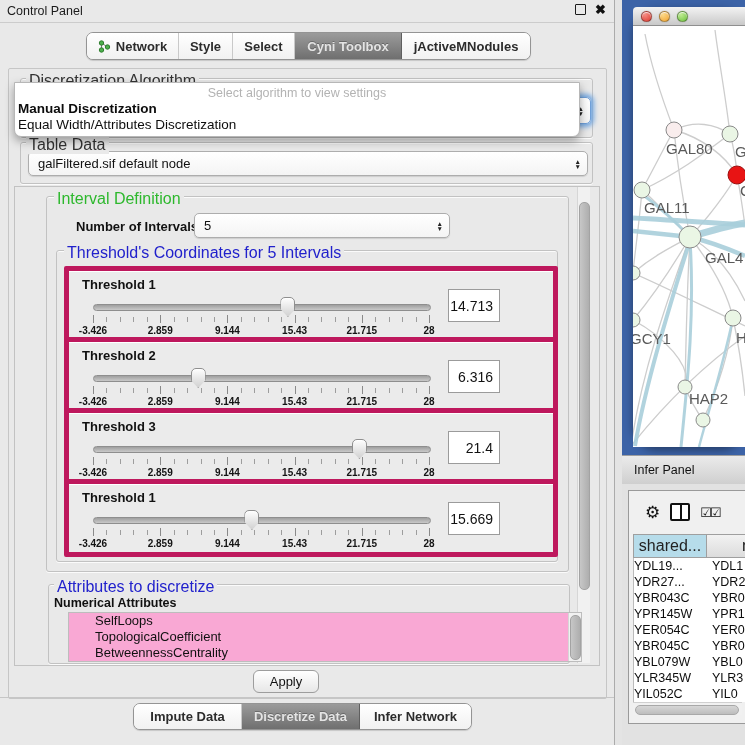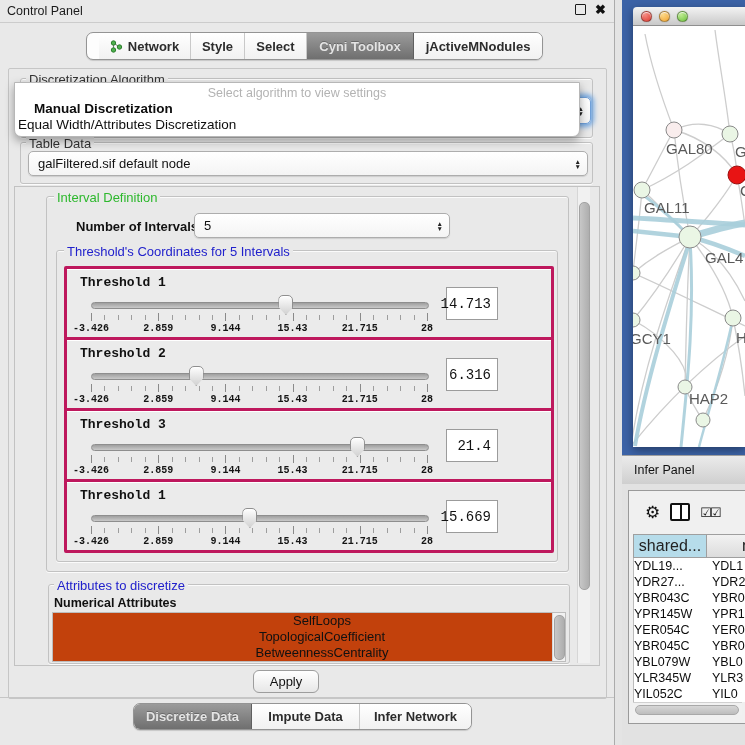--- a/index.html
+++ b/index.html
@@ -12,57 +12,57 @@
   .cp-win-btns{position:absolute;right:8px;top:3px;display:flex;gap:9px;align-items:center;}
   .float-box{width:9px;height:9px;border:1.6px solid #1b1b1b;border-radius:1px;}
   .close-x{font-size:13px;font-weight:bold;color:#111;line-height:13px;}
   
   .tabstrip{position:absolute;display:flex;border:1px solid #949494;border-radius:7px;overflow:hidden;background:#fdfdfd;box-shadow:0 1px 1px rgba(0,0,0,.15);}
   .seg{display:flex;align-items:center;justify-content:center;font-size:13px;font-weight:600;color:#2c2c2c;background:linear-gradient(#ffffff,#f1f1f1);border-right:1px solid #c9c9c9;gap:5px;}
   .seg:last-child{border-right:none;}
   .seg.selected{background:linear-gradient(#9b9b9b,#6f6f6f);color:#e4e4e4;border-right:1px solid #5f5f5f;text-shadow:0 -1px 0 rgba(0,0,0,.25);}
   
   .fieldset{position:absolute;border:1px solid #c2c2c2;border-radius:3px;box-shadow:inset 0 1px 0 rgba(255,255,255,.8),0 1px 0 rgba(255,255,255,.8);}
-  .legend{position:absolute;font-size:13px;background:#e9e9e9;padding:0 3px;color:#333;white-space:nowrap;z-index:1;}
+  .legend{position:absolute;font-size:16px;background:#e9e9e9;padding:0 3px;color:#333;white-space:nowrap;z-index:1;}
   .outer-box{position:absolute;left:8px;top:68px;width:597px;height:629px;border:1px solid #c6c6c6;border-radius:2px;}
   .inner-panel{position:absolute;left:14px;top:186px;width:584px;height:478px;border:1px solid #c2c2c2;background:#e9e9e9;}
   
   .combo{position:absolute;background:linear-gradient(#ffffff,#f4f4f4);border:1px solid #adadad;border-radius:5px;display:flex;align-items:center;font-size:13px;color:#111;padding:0 6px 0 9px;box-shadow:0 1px 1px rgba(0,0,0,.12);}
   .combo .stepper{margin-left:auto;display:flex;flex-direction:column;line-height:5px;font-size:6.5px;color:#222;}
   .combo.focusring{box-shadow:0 0 5px 2.5px #74a7e0;border-color:#6f9fd8;}
   
   #algo-popup{position:absolute;left:14px;top:82px;width:564px;height:53px;background:#ffffff;border:1px solid #b7b7b7;border-radius:0 0 7px 7px;box-shadow:0 4px 10px rgba(0,0,0,.35);z-index:5;}
   .popup-hint{position:absolute;left:0;top:3px;width:100%;text-align:center;font-size:12.5px;color:#b3b3b3;}
   .popup-item{position:absolute;left:3px;font-size:13.5px;color:#0d0d0d;white-space:nowrap;}
   .popup-item.bold{font-weight:bold;}
   
-  .tpanel{position:absolute;left:64px;width:484px;height:68px;background:#ebebeb;border:3px solid #be185d;border-radius:2px;box-shadow:inset 0 1px 0 #fff;font-family:Liberation Mono, monospace;}
+  .tpanel{position:absolute;left:64px;width:484px;height:68px;background:#ebebeb;border:5px solid #be185d;border-radius:2px;box-shadow:inset 0 1px 0 #fff;}
   .tpanel .tlabel{position:absolute;left:13px;top:6px;font-size:13px;font-weight:bold;color:#111;}
   .track{position:absolute;left:24px;top:33px;width:336px;height:5px;background:linear-gradient(#9f9f9f,#c9c9c9);border:1px solid #8e8e8e;border-radius:4px;}
   .thumb{position:absolute;top:26px;width:13px;height:18px;background:linear-gradient(#fefefe,#d2d2d2);border:1px solid #8f8f8f;border-radius:5px 5px 2px 2px;clip-path:polygon(0 0,100% 0,100% 60%,50% 100%,0 60%);box-shadow:inset 0 1px 0 #fff;}
   .tick{position:absolute;width:1px;background:#8a8a8a;}
   .tick.major{top:44px;height:8px;}
   .tick.minor{top:46px;height:5px;background:#9d9d9d;}
   .ticklabel{position:absolute;top:54px;transform:translateX(-50%);font-size:10px;font-weight:bold;color:#141414;white-space:nowrap;}
   .valbox{position:absolute;left:379px;top:18px;width:52px;height:33px;background:#fff;border:1px solid #9b9b9b;display:flex;align-items:center;justify-content:flex-end;padding-right:6px;font-size:14px;color:#111;box-sizing:border-box;}
   
   .vscroll{position:absolute;background:#f1f1f1;border-left:1px solid #d6d6d6;}
   .vthumb{position:absolute;left:1px;width:9px;background:linear-gradient(90deg,#c7c7c7,#aeaeae);border-radius:5px;border:1px solid #a3a3a3;}
   .hscroll{position:absolute;background:#f1f1f1;border-top:1px solid #d0d0d0;}
   .hthumb{position:absolute;top:2px;height:8px;background:linear-gradient(#d6d6d6,#bdbdbd);border-radius:5px;border:1px solid #a8a8a8;}
   
-  #attr-listbox{position:absolute;left:52px;top:612px;width:512px;height:48px;background:#c2410c;border:1px solid #bdbdbd;overflow:hidden;text-align:center;}
+  #attr-listbox{position:absolute;left:68px;top:612px;width:512px;height:48px;background:#f9a8d4;border:1px solid #bdbdbd;overflow:hidden;}
   .attr-item{font-size:13px;color:#111;padding-left:26px;height:16px;line-height:16px;white-space:nowrap;}
   
   #apply-btn{position:absolute;left:253px;top:670px;width:64px;height:21px;background:linear-gradient(#ffffff,#e7e7e7);border:1px solid #9d9d9d;border-radius:6px;font-size:13px;color:#111;display:flex;align-items:center;justify-content:center;}
   .bold-label{position:absolute;font-weight:bold;font-size:13px;color:#111;white-space:nowrap;}
   
   #right-gap{position:absolute;left:615px;top:0;width:7px;height:745px;background:#e4e4e4;border-right:1px solid #c8c8c8;}
   #desktop{position:absolute;left:622px;top:0;width:123px;height:455px;}
-  #net-window{position:absolute;left:633px;top:7px;width:112px;height:440px;box-shadow:0 3px 9px rgba(0,0,0,.4);}
+  #net-window{position:absolute;left:633px;top:7px;width:112px;height:440px;box-shadow:0 3px 9px rgba(0,0,0,.4);border-radius:24px;}
   #net-titlebar{position:absolute;left:0;top:0;width:100%;height:19px;background:linear-gradient(#f3f3f3,#c9c9c9);border-bottom:1px solid #8f8f8f;border-radius:4px 0 0 0;display:flex;align-items:center;padding-left:8px;gap:7px;box-sizing:border-box;}
   .tlight{width:11px;height:11px;border-radius:50%;box-shadow:inset 0 1px 1px rgba(255,255,255,.8),0 0 1px rgba(0,0,0,.5);border:1px solid rgba(0,0,0,.3);box-sizing:border-box;}
   #net-content{position:absolute;left:0;top:19px;width:112px;height:421px;background:#fff;overflow:hidden;}
   #table-panel-bar{position:absolute;left:622px;top:455px;width:123px;height:28px;background:linear-gradient(#ebebeb,#cfcfcf);border-top:1px solid #9e9e9e;border-bottom:1px solid #a8a8a8;display:flex;align-items:center;}
   #table-panel-bar span{font-size:12.5px;color:#111;margin-left:12px;}
   #tp-bg{position:absolute;left:622px;top:484px;width:123px;height:261px;background:#e2e2e2;}
   #tp-panel{position:absolute;left:628px;top:490px;width:117px;height:232px;background:#f0f0f0;border:1px solid #9a9a9a;overflow:hidden;}
   .tp-toolbar{position:absolute;left:0;top:0;width:100%;height:42px;display:flex;align-items:center;gap:10px;padding-left:16px;box-sizing:border-box;}
   .gear{font-size:17px;color:#111;line-height:17px;}
   .split-icon{width:16px;height:14px;border:2px solid #111;border-radius:2px;position:relative;background:#fff;}
@@ -87,21 +87,21 @@
 
     <div class="cp-titlebar">
       <span class="cp-title">Control Panel</span>
       <span class="cp-win-btns">
         <span class="float-box"></span>
         <span class="close-x">✖</span>
       </span>
     </div>
 
     <div id="top-tabs" class="tabstrip" style="left:86px;top:32px;height:26px;">
-        <div class="seg" style="width: 91px; margin-left: 12px;">
+        <div class="seg" style="width: 91px;">
           <svg width="13" height="13" viewBox="0 0 13 13">
             <line x1="3.5" y1="3" x2="3.5" y2="10" stroke="#777" stroke-width="1"></line>
             <line x1="3.5" y1="3" x2="9.5" y2="7" stroke="#777" stroke-width="1"></line>
             <circle cx="3.5" cy="3" r="2.2" fill="#4db04d" stroke="#2e7d2e"></circle>
             <circle cx="3.5" cy="10" r="2.2" fill="#4db04d" stroke="#2e7d2e"></circle>
             <circle cx="9.5" cy="7" r="2.2" fill="#4db04d" stroke="#2e7d2e"></circle>
           </svg>
           <span>Network</span>
         </div>
         <div class="seg" style="width: 53px;">
@@ -124,21 +124,21 @@
     <div class="fieldset" style="left:20px;top:78px;width:571px;height:58px;"></div>
     <div class="combo focusring" style="left:26px;top:97px;width:548px;height:25px;z-index:2;">
       <span class="stepper">
           <span>▲</span>
           <span>▼</span>
         </span>
     </div>
 
     <div id="algo-popup">
       <div class="popup-hint">Select algorithm to view settings</div>
-      <div class="popup-item bold" style="top:18px;margin-left:16px;">Manual Discretization</div>
+      <div class="popup-item bold" style="top:18px;">Manual Discretization</div>
       <div class="popup-item" style="top:34px;">Equal Width/Attributes Discretization</div>
     </div>
 
     <span class="legend" style="left:26px;top:136px;">Table Data</span>
     <div class="fieldset" style="left:20px;top:142px;width:571px;height:40px;"></div>
     <div class="combo" style="left:28px;top:151px;width:543px;height:23px;">
       <span>galFiltered.sif default node</span>
       <span class="stepper">
           <span>▲</span>
           <span>▼</span>
@@ -330,25 +330,25 @@
         </div>
       <div class="vscroll" style="right:0;top:0;width:12px;height:100%;">
         <div class="vthumb" style="top:2px;height:43px;"></div>
       </div>
     </div>
 
     <div id="apply-btn">Apply</div>
 
     <div style="position:absolute;left:0;top:697px;width:614px;height:1px;background:#c6c6c6;"></div>
     <div id="bottom-tabs" class="tabstrip" style="left:133px;top:703px;height:25px;">
+        <div class="seg" style="width: 107px;">
+          <span>Impute Data</span>
+        </div>
         <div class="seg selected" style="width: 117px;">
           <span>Discretize Data</span>
-        </div>
-        <div class="seg" style="width: 107px;">
-          <span>Impute Data</span>
         </div>
         <div class="seg" style="width: 111px;">
           <span>Infer Network</span>
         </div>
       </div>
   </div>
 
   <div id="right-gap"></div>
   <div id="desktop" style="background: rgb(60, 99, 167);"></div>
 

